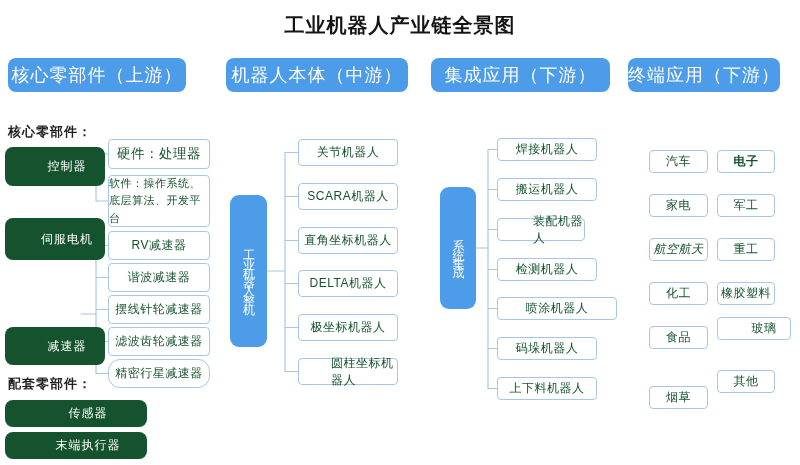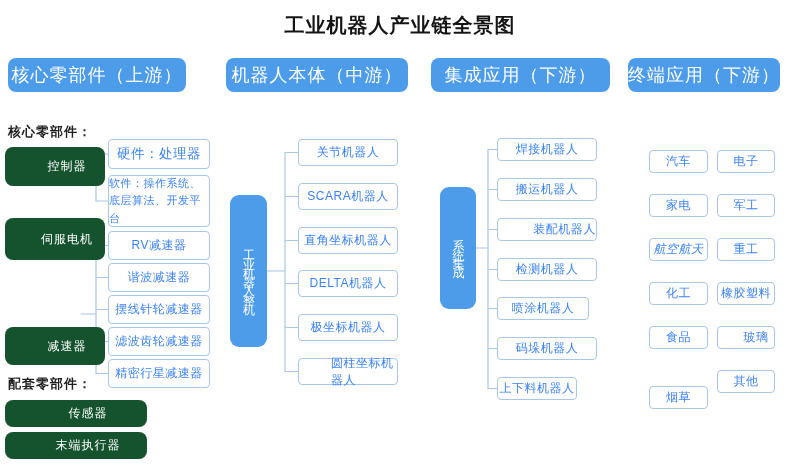--- a/index.html
+++ b/index.html
@@ -18,21 +18,21 @@
   }
   .section-label{
     position:absolute;font-size:13px;font-weight:bold;color:#1f1f1f;letter-spacing:1px;
   }
   .blue-box{
     position:absolute;background:#14532d;border-radius:8px;color:#fff;font-size:12px;
     display:flex;align-items:center;justify-content:center;letter-spacing:1px;padding-left:24px;
   }
   .white-box{
     position:absolute;background:#fff;border:1px solid #a8c6e6;border-radius:4px;
-    color:#3b82f6;font-size:12px;display:flex;align-items:center;justify-content:center;
+    color:#14532d;font-size:12px;display:flex;align-items:center;justify-content:center;
     box-sizing:border-box;letter-spacing:0.5px;
   }
   .white-box.lg{font-size:13.5px;}
   .white-box.multiline{
     justify-content:flex-start;text-align:left;padding:4px 0;font-size:11px;
     line-height:1.55;align-items:center;
   }
   .vbox{
     position:absolute;background:#4d9ce9;border-radius:9px;color:#fff;font-size:12px;
     display:flex;align-items:center;justify-content:center;
@@ -71,53 +71,53 @@
   <div class="white-box lg" style="left:108px;top:139px;width:102px;height:30px;">硬件：处理器</div>
   <div class="white-box multiline" style="left:108px;top:175px;width:102px;height:52px;">软件：操作系统、底层算法、开发平台</div>
 
   <div class="blue-box" style="left:5px;top:218px;width:76px;height:42px;">伺服电机</div>
 
   <div class="blue-box" style="left:5px;top:295px;width:76px;height:38px;margin-top:32px;">减速器</div>
   <div class="white-box" style="left:108px;top:231px;width:102px;height:29px;">RV减速器</div>
   <div class="white-box" style="left:108px;top:263px;width:102px;height:29px;">谐波减速器</div>
   <div class="white-box" style="left:108px;top:295px;width:102px;height:29px;">摆线针轮减速器</div>
   <div class="white-box" style="left:108px;top:327px;width:102px;height:29px;">滤波齿轮减速器</div>
-  <div class="white-box" style="left:108px;top:359px;width:102px;height:29px;">精密行星减速器</div>
+  <div class="white-box" style="left:108px;top:359px;width:102px;height:29px;border-radius:12px;">精密行星减速器</div>
 
   <div class="section-label" style="left:8px;top:375px;">配套零部件：</div>
   <div class="blue-box" style="left:5px;top:400px;width:118px;height:27px;">传感器</div>
   <div class="blue-box" style="left:5px;top:432px;width:118px;height:27px;">末端执行器</div>
 
   <div class="vbox" style="left:230px;top:195px;width:37px;height:152px;">
     <span>工业机器人整机</span>
   </div>
   <div class="white-box" style="left:298px;top:139px;width:100px;height:27px;">关节机器人</div>
   <div class="white-box" style="left:298px;top:183px;width:100px;height:27px;">SCARA机器人</div>
   <div class="white-box" style="left:298px;top:227px;width:100px;height:27px;">直角坐标机器人</div>
   <div class="white-box" style="left:298px;top:270px;width:100px;height:27px;">DELTA机器人</div>
   <div class="white-box" style="left:298px;top:314px;width:100px;height:27px;">极坐标机器人</div>
   <div class="white-box" style="left:298px;top:358px;width:100px;height:27px;padding-left:32px;">圆柱坐标机器人</div>
 
   <div class="vbox" style="left:440px;top:187px;width:36px;height:122px;">
     <span>系统集成</span>
   </div>
   <div class="white-box" style="left:497px;top:138px;width:100px;height:23px;">焊接机器人</div>
   <div class="white-box" style="left:497px;top:178px;width:100px;height:23px;">搬运机器人</div>
-  <div class="white-box" style="left:497px;top:218px;width:100px;height:23px;padding-left:35px;">装配机器人</div>
+  <div class="white-box" style="left:497px;top:218px;width:88px;height:23px;padding-left:35px;">装配机器人</div>
   <div class="white-box" style="left:497px;top:258px;width:100px;height:23px;">检测机器人</div>
-  <div class="white-box" style="left:497px;top:297px;width:92px;height:23px;">喷涂机器人</div>
+  <div class="white-box" style="left:497px;top:297px;width:120px;height:23px;">喷涂机器人</div>
   <div class="white-box" style="left:497px;top:337px;width:100px;height:23px;">码垛机器人</div>
-  <div class="white-box" style="left:497px;top:377px;width:80px;height:23px;text-align:center;">上下料机器人</div>
+  <div class="white-box" style="left:497px;top:377px;width:100px;height:23px;text-align:center;">上下料机器人</div>
 
   <div class="white-box" style="left:649px;top:150px;width:59px;height:23px;">汽车</div>
-  <div class="white-box" style="left:717px;top:150px;width:58px;height:23px;">电子</div>
+  <div class="white-box" style="left:717px;top:150px;width:58px;height:23px;font-weight:bold;">电子</div>
   <div class="white-box" style="left:649px;top:194px;width:59px;height:23px;">家电</div>
   <div class="white-box" style="left:717px;top:194px;width:58px;height:23px;">军工</div>
   <div class="white-box" style="left:649px;top:238px;width:59px;height:23px;font-style:italic;">航空航天</div>
   <div class="white-box" style="left:717px;top:238px;width:58px;height:23px;">重工</div>
   <div class="white-box" style="left:649px;top:282px;width:59px;height:23px;">化工</div>
   <div class="white-box" style="left:717px;top:282px;width:58px;height:23px;">橡胶塑料</div>
   <div class="white-box" style="left:649px;top:326px;width:59px;height:23px;">食品</div>
-  <div class="white-box" style="left:717px;top:326px;width:58px;height:23px;padding-left:20px;">玻璃</div>
+  <div class="white-box" style="left:717px;top:317px;width:74px;height:23px;padding-left:20px;">玻璃</div>
   <div class="white-box" style="left:649px;top:386px;width:59px;height:23px;">烟草</div>
   <div class="white-box" style="left:717px;top:370px;width:58px;height:23px;">其他</div>
 
 </div>
 
 </body></html>

